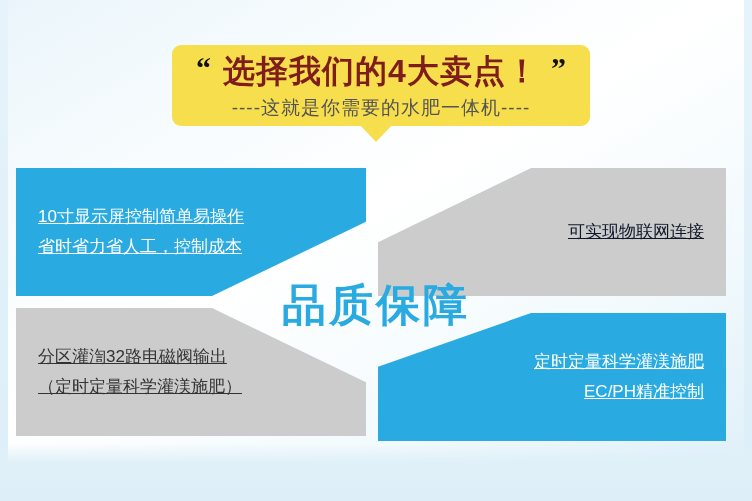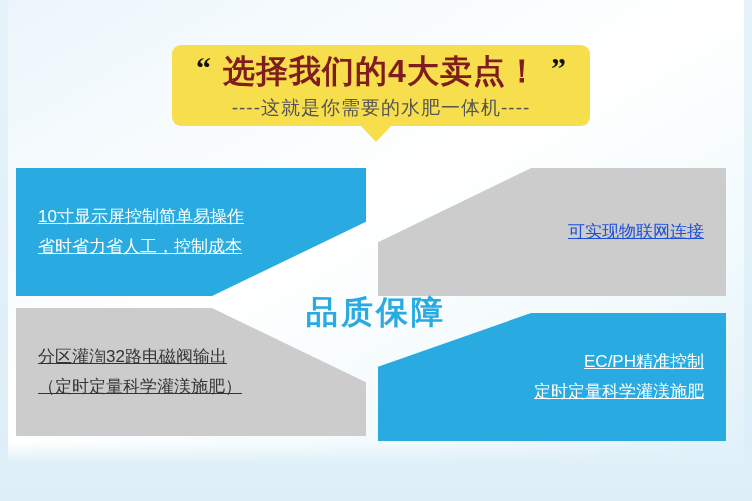--- a/index.html
+++ b/index.html
@@ -130,21 +130,21 @@
   #panel-tr {
     left: 378px;
     top: 168px;
     width: 348px;
     height: 128px;
     background: #cccccc;
     clip-path: polygon(44% 0, 100% 0, 100% 100%, 0 100%, 0 58%);
     justify-content: flex-end;
     padding-right: 22px;
   }
-  #panel-tr .panel-text { color: #1d4ed8; text-align: right; }
+  #panel-tr .panel-text { color: #0f172a; text-align: right; }
 
   
   #panel-bl {
     left: 16px;
     top: 308px;
     width: 350px;
     height: 128px;
     background: #cccccc;
     clip-path: polygon(0 0, 56% 0, 100% 58%, 100% 100%, 0 100%);
     justify-content: flex-start;
@@ -162,24 +162,24 @@
     clip-path: polygon(44% 0, 100% 0, 100% 100%, 0 100%, 0 42%);
     justify-content: flex-end;
     padding-right: 22px;
   }
   #panel-br .panel-text { color: #ffffff; text-align: right; }
 
   
   #center-label {
     position: absolute;
     left: 0;
-    top: 284px;
+    top: 277px;
     width: 752px;
     text-align: center;
-    font-size: 32px;
+    font-size: 44px;
     font-weight: bold;
     color: #29abe2;
     letter-spacing: 3px;
     line-height: 56px;
     z-index: 5;
   }
 </style>
 </head>
 <body>
 
@@ -214,20 +214,20 @@
 
   <div id="panel-bl" class="panel">
     <div class="panel-text">
       <span class="line">分区灌渹32路电磁阀输出</span>
       <span class="line">（定时定量科学灌渼施肥）</span>
     </div>
   </div>
 
   <div id="panel-br" class="panel">
     <div class="panel-text">
+      <span class="line">定时定量科学灌渼施肥</span>
       <span class="line">EC/PH精准控制</span>
-      <span class="line">定时定量科学灌渼施肥</span>
     </div>
   </div>
 
   <div id="center-label">品质保障</div>
 
 </div>
 
 </body></html>

